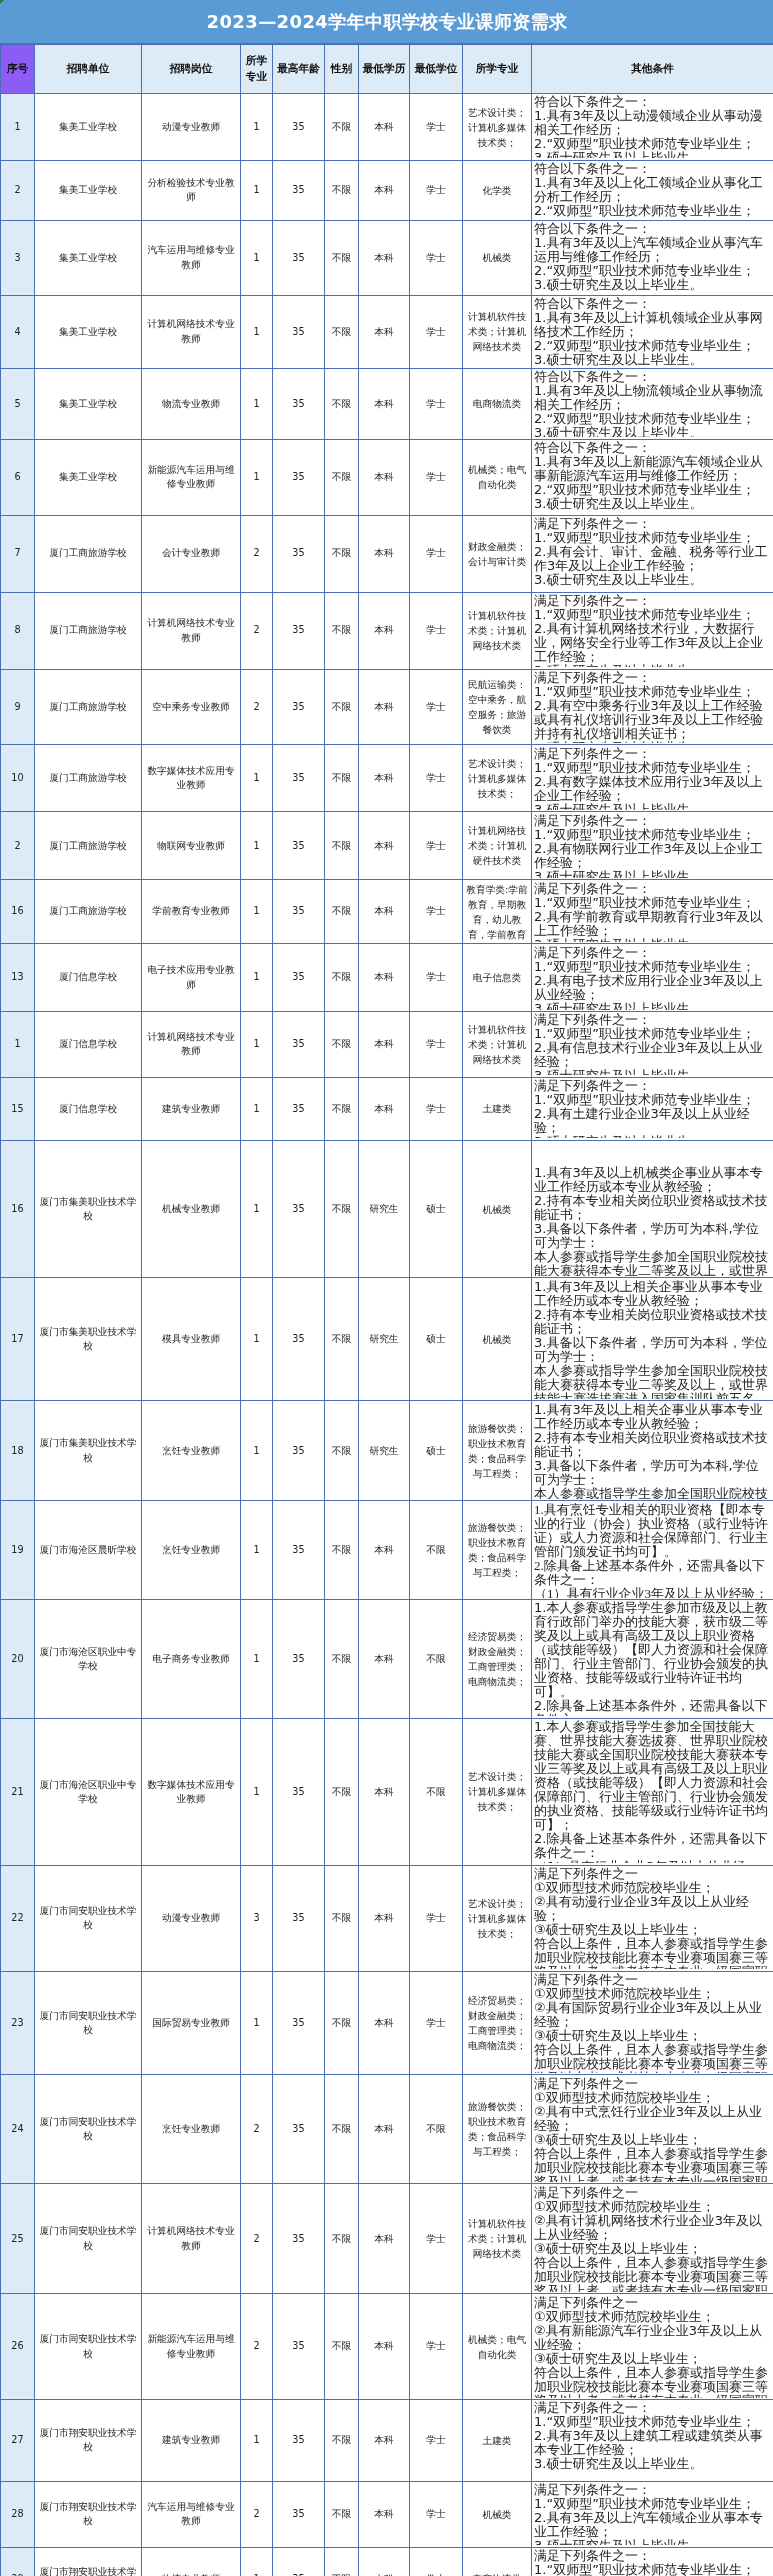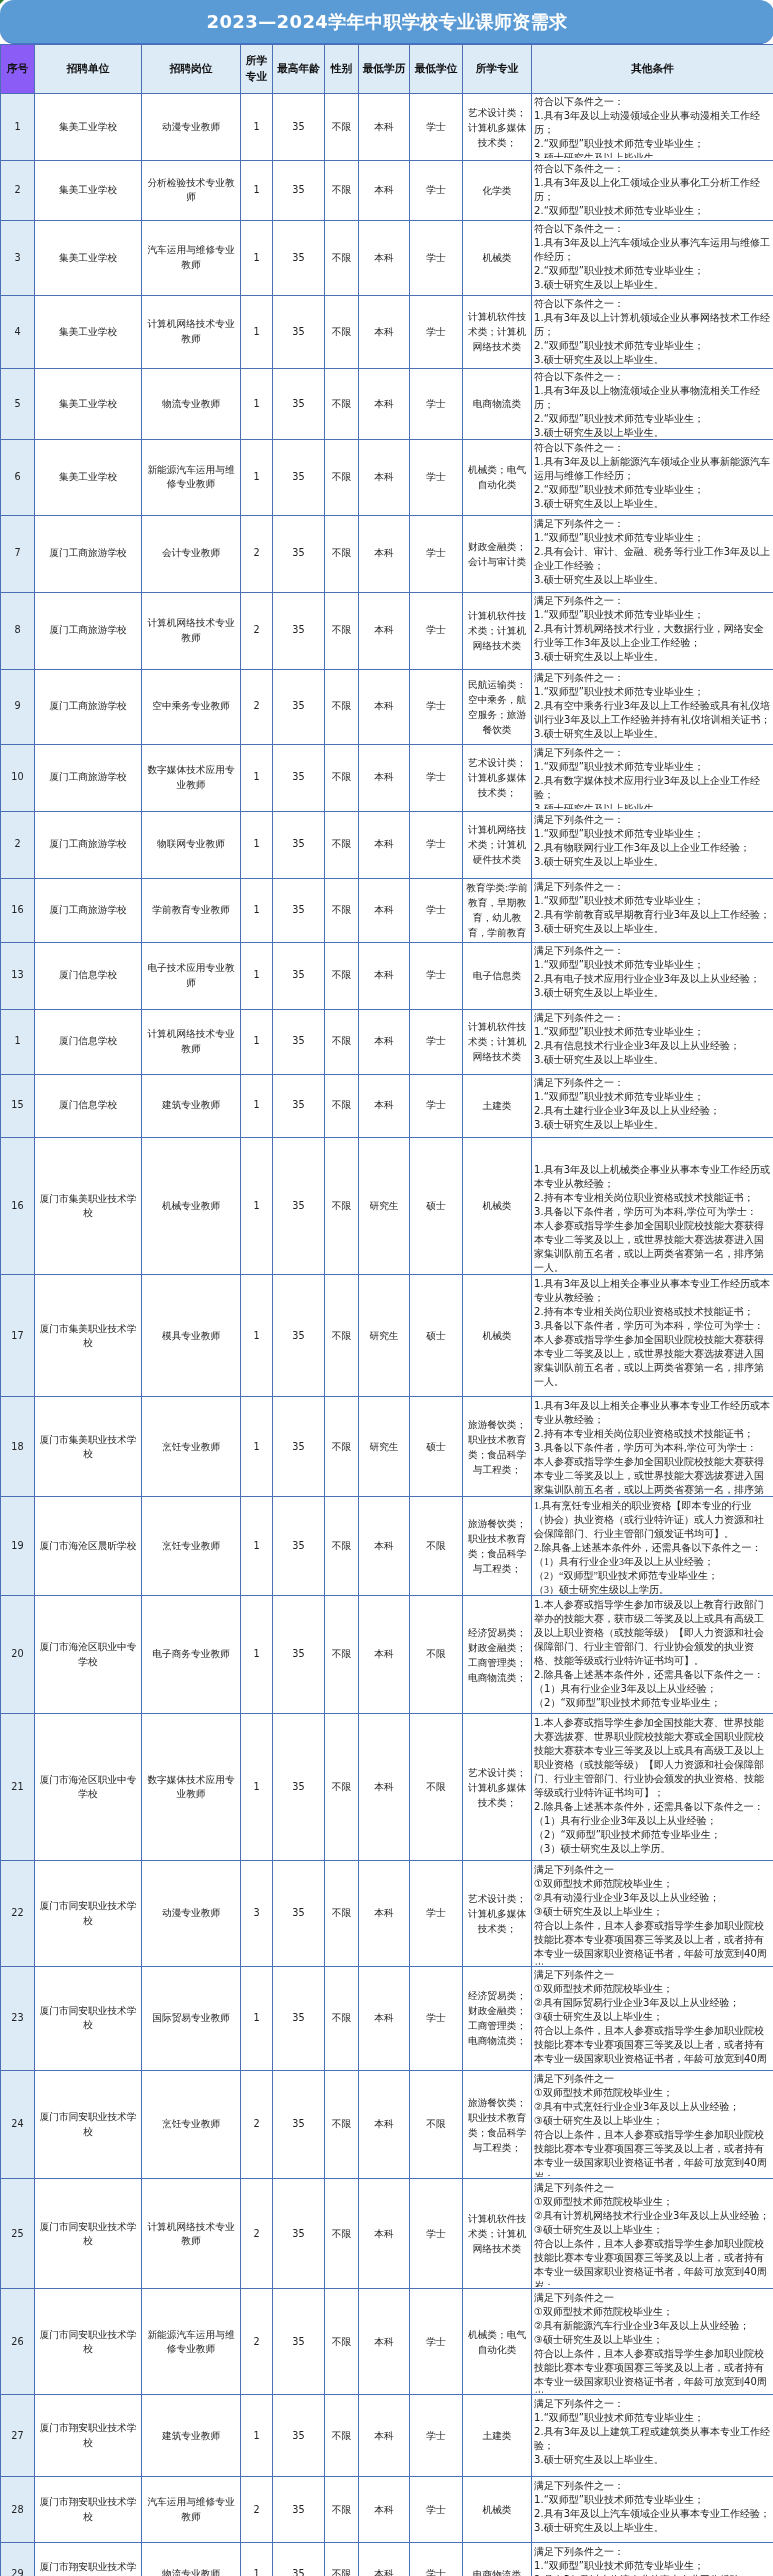--- a/index.html
+++ b/index.html
@@ -4,31 +4,30 @@
 <style>
   html, body { margin: 0; padding: 0; background: #ffffff; }
   body { width: 774px; font-family: "DejaVu Sans", "Liberation Sans", sans-serif; color: #222; }
   .sheet { width: 774px; position: relative; }
   .title-bar {
     height: 44px; background: #5B9BD5; color: #ffffff;
     display: flex; align-items: center; justify-content: center;
     font-size: 18px; font-weight: bold; letter-spacing: 0.4px;
     border-bottom: 1.4px solid #4472C4; box-sizing: border-box;
     position: relative;
-    border-radius: 14px;
   }
   .corner-mark { position: absolute; left: 0; top: 0; width: 0; height: 0;
     border-top: 4.3px solid #2e7d32; border-right: 4.3px solid transparent; }
   table { border-collapse: collapse; table-layout: fixed; width: 774px; }
   td, th { border: 0.7px solid #4A6FB5; padding: 0 2.1px; text-align: center; vertical-align: middle;
     font-size: 9.7px; line-height: 14.3px; overflow: hidden; }
   th { background: #DDEBF7; font-weight: bold; font-size: 10.7px; height: 48px; line-height: 15.8px; color: #111; }
   th.seq-h { background: #8b5cf6; }
   td.seq { background: #DDEBF7; }
-  td.cond { text-align: left; vertical-align: top; font-size: 10px; line-height: 14px; padding: 1.4px 2.1px; white-space: pre-line; }
+  td.cond { text-align: left; vertical-align: top; font-size: 13px; line-height: 14px; padding: 1.4px 2.1px; white-space: pre-line; }
   td.cond .wrap { overflow: hidden; }
   td.major { font-size: 9.7px; line-height: 15px; padding: 0 1.4px; }
 </style>
 </head>
 <body>
 
 <div class="sheet">
   <div class="title-bar">
     <span class="corner-mark"></span>
     <span>2023—2024学年中职学校专业课师资需求</span>

